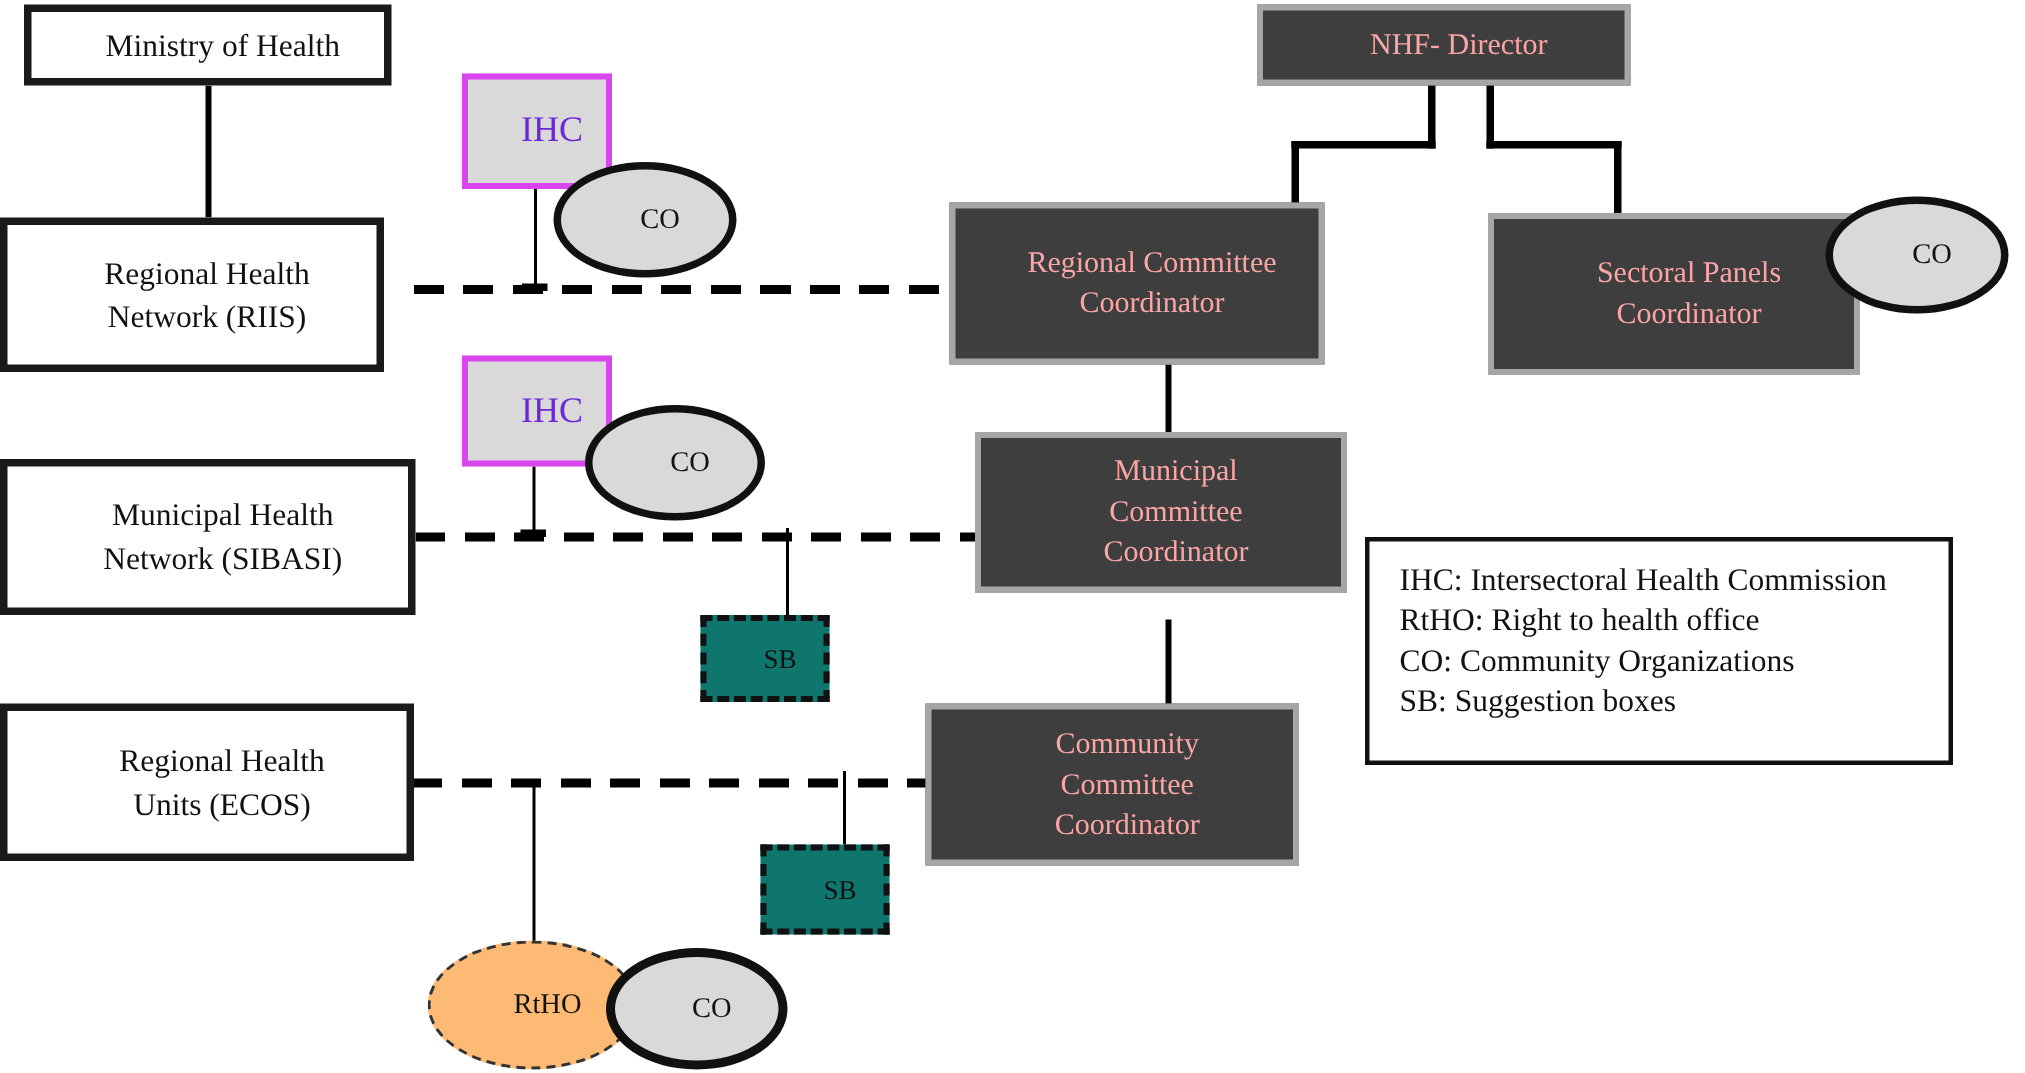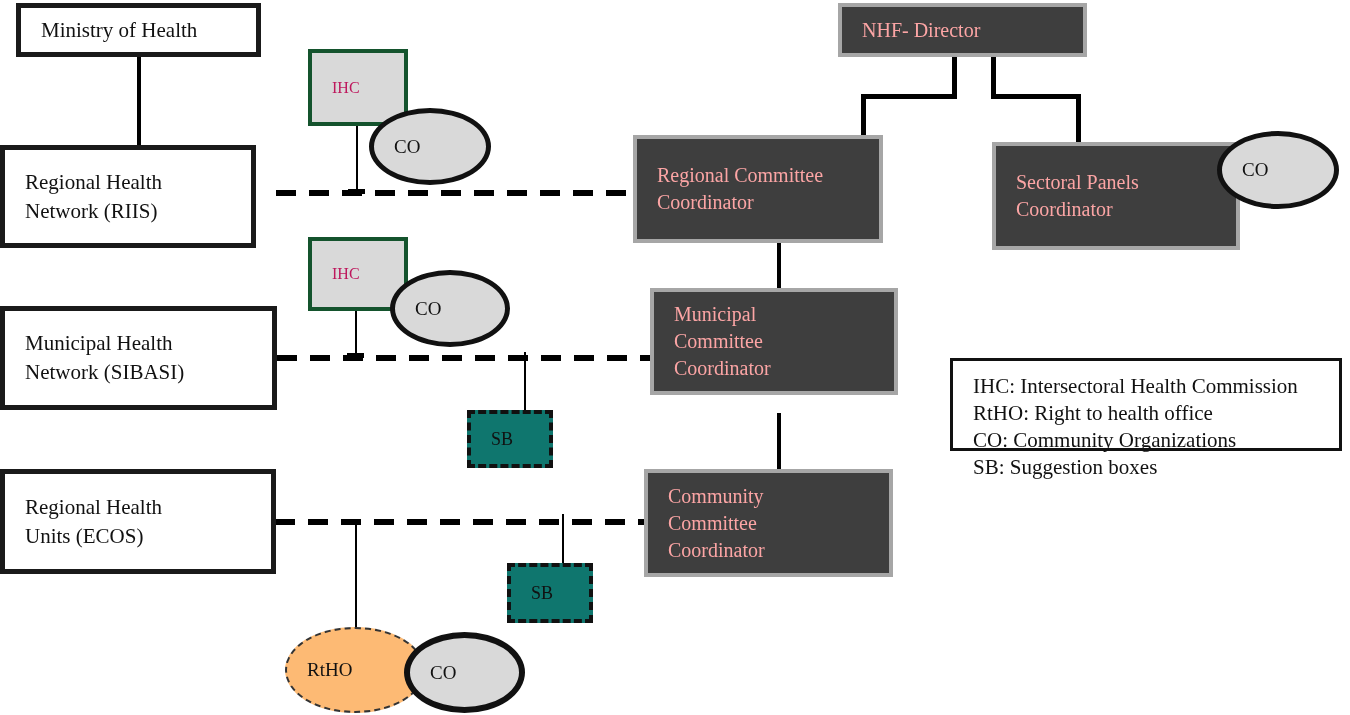--- a/index.html
+++ b/index.html
@@ -8,44 +8,44 @@
     width:1350px;height:715px;
     background:#ffffff;
     font-family:"Liberation Serif", serif;
     overflow:hidden;
   }
   .node{
     position:absolute;
     box-sizing:border-box;
     display:flex;
     flex-direction:column;
-    align-items:flex-start;
+    align-items:center;
     justify-content:center;
     text-align:center;
     padding-left:20px;
   }
   .wbox{
     background:#ffffff;
     border:5px solid #1a1a1a;
     color:#111111;
     font-size:21px;
     line-height:29px;
   }
   .dbox{
     background:#3e3e3e;
     border:4px solid #a6a6a6;
     color:#fca5a5;
     font-size:20px;
     line-height:27px;
   }
   .gbox{
     background:#d9d9d9;
-    border:4px solid #14532d;
-    color:#be185d;
-    font-size:16px;
+    border:4px solid #d946ef;
+    color:#6d28d9;
+    font-size:24px;
   }
   .sbox{
     background:#0f766e;
     border:4px dashed #111111;
     color:#111111;
     font-size:18px;
   }
   .ell{
     background:#d9d9d9;
     border:5px solid #111111;
@@ -144,21 +144,21 @@
     <span>Regional Committee</span>
     <span>Coordinator</span>
   </div>
 
   <div class="node dbox" style="left:650px;top:288px;width:248px;height:107px">
     <span>Municipal</span>
     <span>Committee</span>
     <span>Coordinator</span>
   </div>
 
-  <div class="node dbox" style="left:644px;top:469px;width:249px;height:108px">
+  <div class="node dbox" style="left:617px;top:469px;width:249px;height:108px">
     <span>Community</span>
     <span>Committee</span>
     <span>Coordinator</span>
   </div>
 
   <div class="node dbox" style="left:992px;top:142px;width:248px;height:108px">
     <span>Sectoral Panels</span>
     <span>Coordinator</span>
   </div>
 
@@ -178,20 +178,20 @@
   <div class="node wbox" style="left:0px;top:306px;width:277px;height:104px">
     <span>Municipal Health</span>
     <span>Network (SIBASI)</span>
   </div>
 
   <div class="node wbox" style="left:0px;top:469px;width:276px;height:105px">
     <span>Regional Health</span>
     <span>Units (ECOS)</span>
   </div>
 
-  <div class="legend" style="left:950px;top:358px;width:392px;height:93px">
+  <div class="legend" style="left:910px;top:358px;width:392px;height:152px">
     <div>IHC: Intersectoral Health Commission</div>
     <div>RtHO: Right to health office</div>
     <div>CO: Community Organizations</div>
     <div>SB: Suggestion boxes</div>
   </div>
 
 </div>
 
 </body></html>

